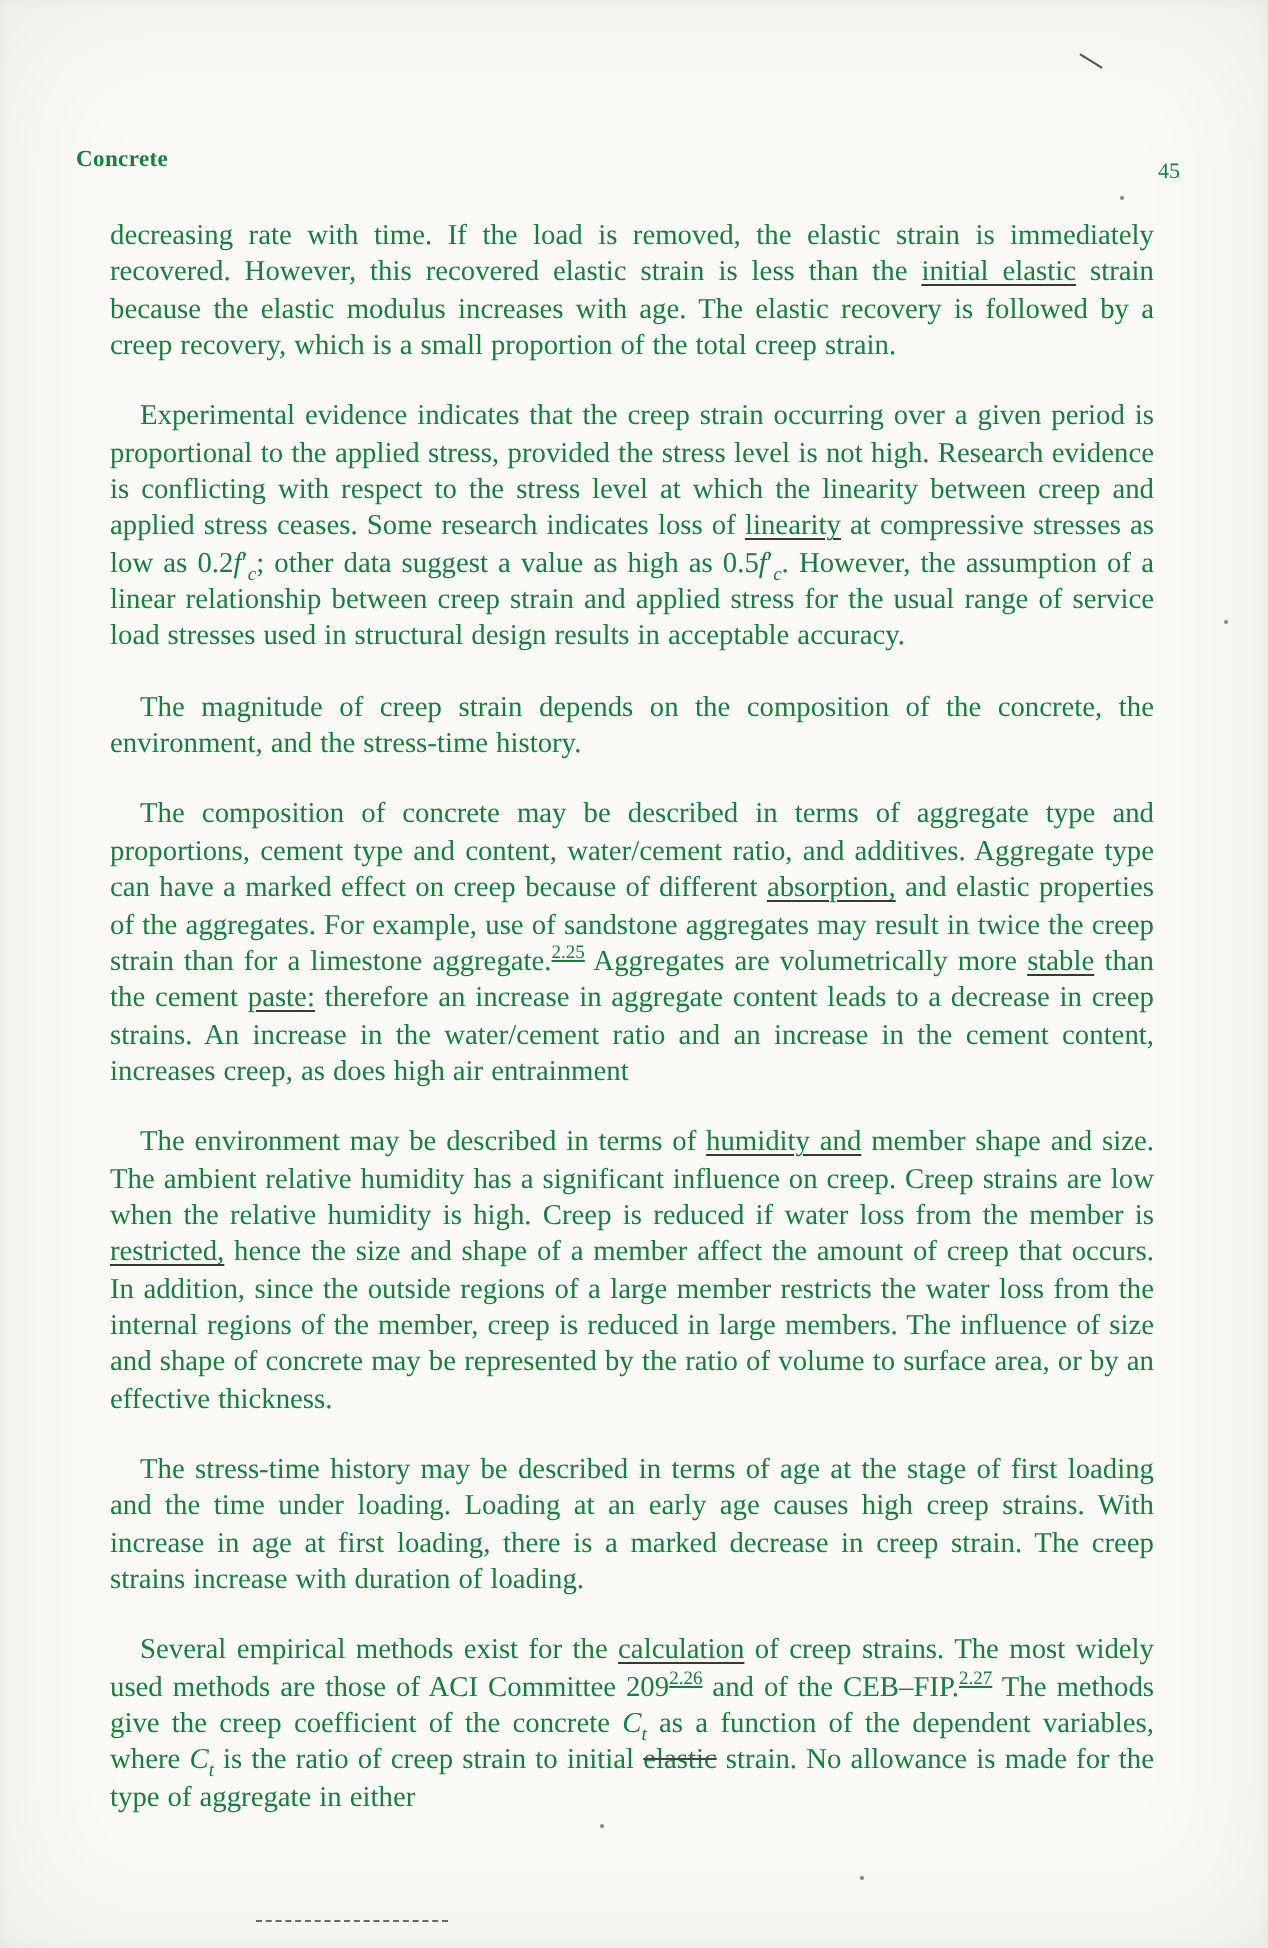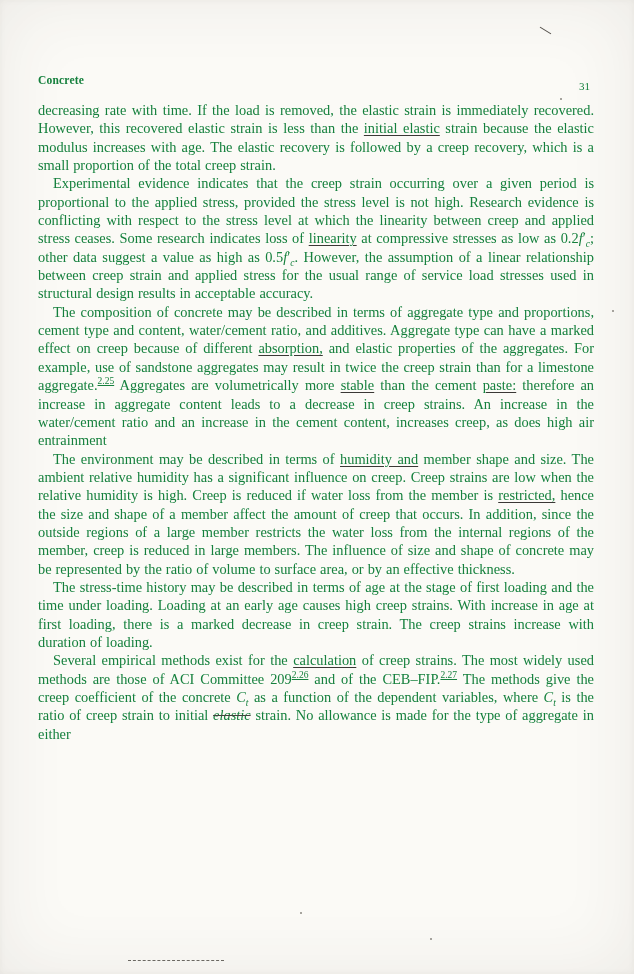--- a/index.html
+++ b/index.html
@@ -34,36 +34,36 @@
     font-weight: bold;
     font-size: 11.5px;
     letter-spacing: 0.2px;
   }
   .page-number {
     font-size: 11px;
     margin-top: 6px;
     margin-right: 4px;
   }
   .para {
-    margin: 0;
+    margin: 17px;
     text-align: justify;
     font-size: 14.4px;
     line-height: 18.35px;
     word-spacing: 0.4px;
   }
   .para.indent { text-indent: 15px; }
   .run-i { font-style: italic; }
   .run-b { font-weight: normal; }
   .run-u {
     text-decoration: underline;
     text-decoration-thickness: 1px;
     text-underline-offset: 2px;
     text-decoration-color: #3a3835;
   }
-  .run-s { text-decoration: line-through; text-decoration-color: #44423e; font-style: italic; }
+  .run-s { text-decoration: line-through; text-decoration-color: #44423e; }
   sup { font-size: 9.5px; line-height: 0; text-decoration: underline; }
   sub { font-size: 9.5px; line-height: 0; font-style: italic; }
   sup.ref { font-style: normal; }
   
   .mark { position: absolute; pointer-events: none; }
   .mark-slash-topright {
     top: 30px; right: 82px;
     width: 13px; height: 0;
     border-top: 1.6px solid #55524c;
     transform: rotate(32deg);
@@ -79,25 +79,26 @@
   .mark-dot-4 { left: 430px; top: 938px; width: 2px; height: 2px; background:#8a8780; border-radius:50%; }
 </style>
 </head>
 <body>
 
 <div class="scan-page">
 
   <div class="content">
     <div class="running-head">
       <span class="book-title">Concrete</span>
-      <span class="page-number">31</span>
+      <span class="page-number">45</span>
     </div>
     <div>
         <p class="para"><span>decreasing rate with time. If the load is removed, the elastic strain is immediately recovered. However, this recovered elastic strain is less than the </span><span class="run-u">initial elastic</span><span> strain because the elastic modulus increases with age. The elastic recovery is followed by a creep recovery, which is a small proportion of the total creep strain.</span></p>
         <p class="para indent"><span>Experimental evidence indicates that the creep strain occurring over a given period is proportional to the applied stress, provided the stress level is not high. Research evidence is conflicting with respect to the stress level at which the linearity between creep and applied stress ceases. Some research indicates loss of </span><span class="run-u">linearity</span><span> at compressive stresses as low as 0.2</span><span class="run-i">f</span><span>′</span><sub>c</sub><span>; other data suggest a value as high as 0.5</span><span class="run-i">f</span><span>′</span><sub>c</sub><span>. However, the assumption of a linear relationship between creep strain and applied stress for the usual range of service load stresses used in structural design results in acceptable accuracy.</span></p>
+        <p class="para indent"><span>The magnitude of creep strain depends on the composition of the concrete, the environment, and the stress-time history.</span></p>
         <p class="para indent"><span>The composition of concrete may be described in terms of aggregate type and proportions, cement type and content, water/cement ratio, and additives. Aggregate type can have a marked effect on creep because of different </span><span class="run-u">absorption,</span><span> and elastic properties of the aggregates. For example, use of sandstone aggregates may result in twice the creep strain than for a limestone aggregate.</span><sup class="ref">2.25</sup><span> Aggregates are volumetrically more </span><span class="run-u">stable</span><span> than the cement </span><span class="run-u">paste:</span><span> therefore an increase in aggregate content leads to a decrease in creep strains. An increase in the water/cement ratio and an increase in the cement content, increases creep, as does high air entrainment</span></p>
         <p class="para indent"><span>The environment may be described in terms of </span><span class="run-u">humidity and</span><span> member shape and size. The ambient relative humidity has a significant influence on creep. Creep strains are low when the relative humidity is high. Creep is reduced if water loss from the member is </span><span class="run-u">restricted,</span><span> hence the size and shape of a member affect the amount of creep </span><span class="run-b">that</span><span> occurs. In addition, since the outside regions of a large member restricts the water loss from the internal regions of the member, creep is reduced in large members. The influence of size and shape of concrete may be represented by the ratio of volume to surface area, or by an effective thickness.</span></p>
         <p class="para indent"><span>The stress-time history may be described in terms of age at the stage of first loading and the time under loading. Loading at an early age causes high creep strains. With increase in age at first loading, there is a marked decrease in creep strain. The creep strains increase with duration of loading.</span></p>
         <p class="para indent"><span>Several empirical methods exist for the </span><span class="run-u">calculation</span><span> of creep strains. The most widely used methods are those of ACI Committee 209</span><sup class="ref">2.26</sup><span> and of the CEB–FIP.</span><sup class="ref">2.27</sup><span> The methods give the creep coefficient of the concrete </span><span class="run-i">C</span><sub>t</sub><span> as a function of the dependent variables, where </span><span class="run-i">C</span><sub>t</sub><span> is the ratio of creep strain to initial </span><span class="run-s">elastic</span><span> strain. No allowance is made for the type of aggregate in either</span></p>
       </div>
   </div>
 
   <div class="mark mark-slash-topright"></div>
   <div class="mark mark-dash-bottom"></div>
   <div class="mark mark-dot-1"></div>

